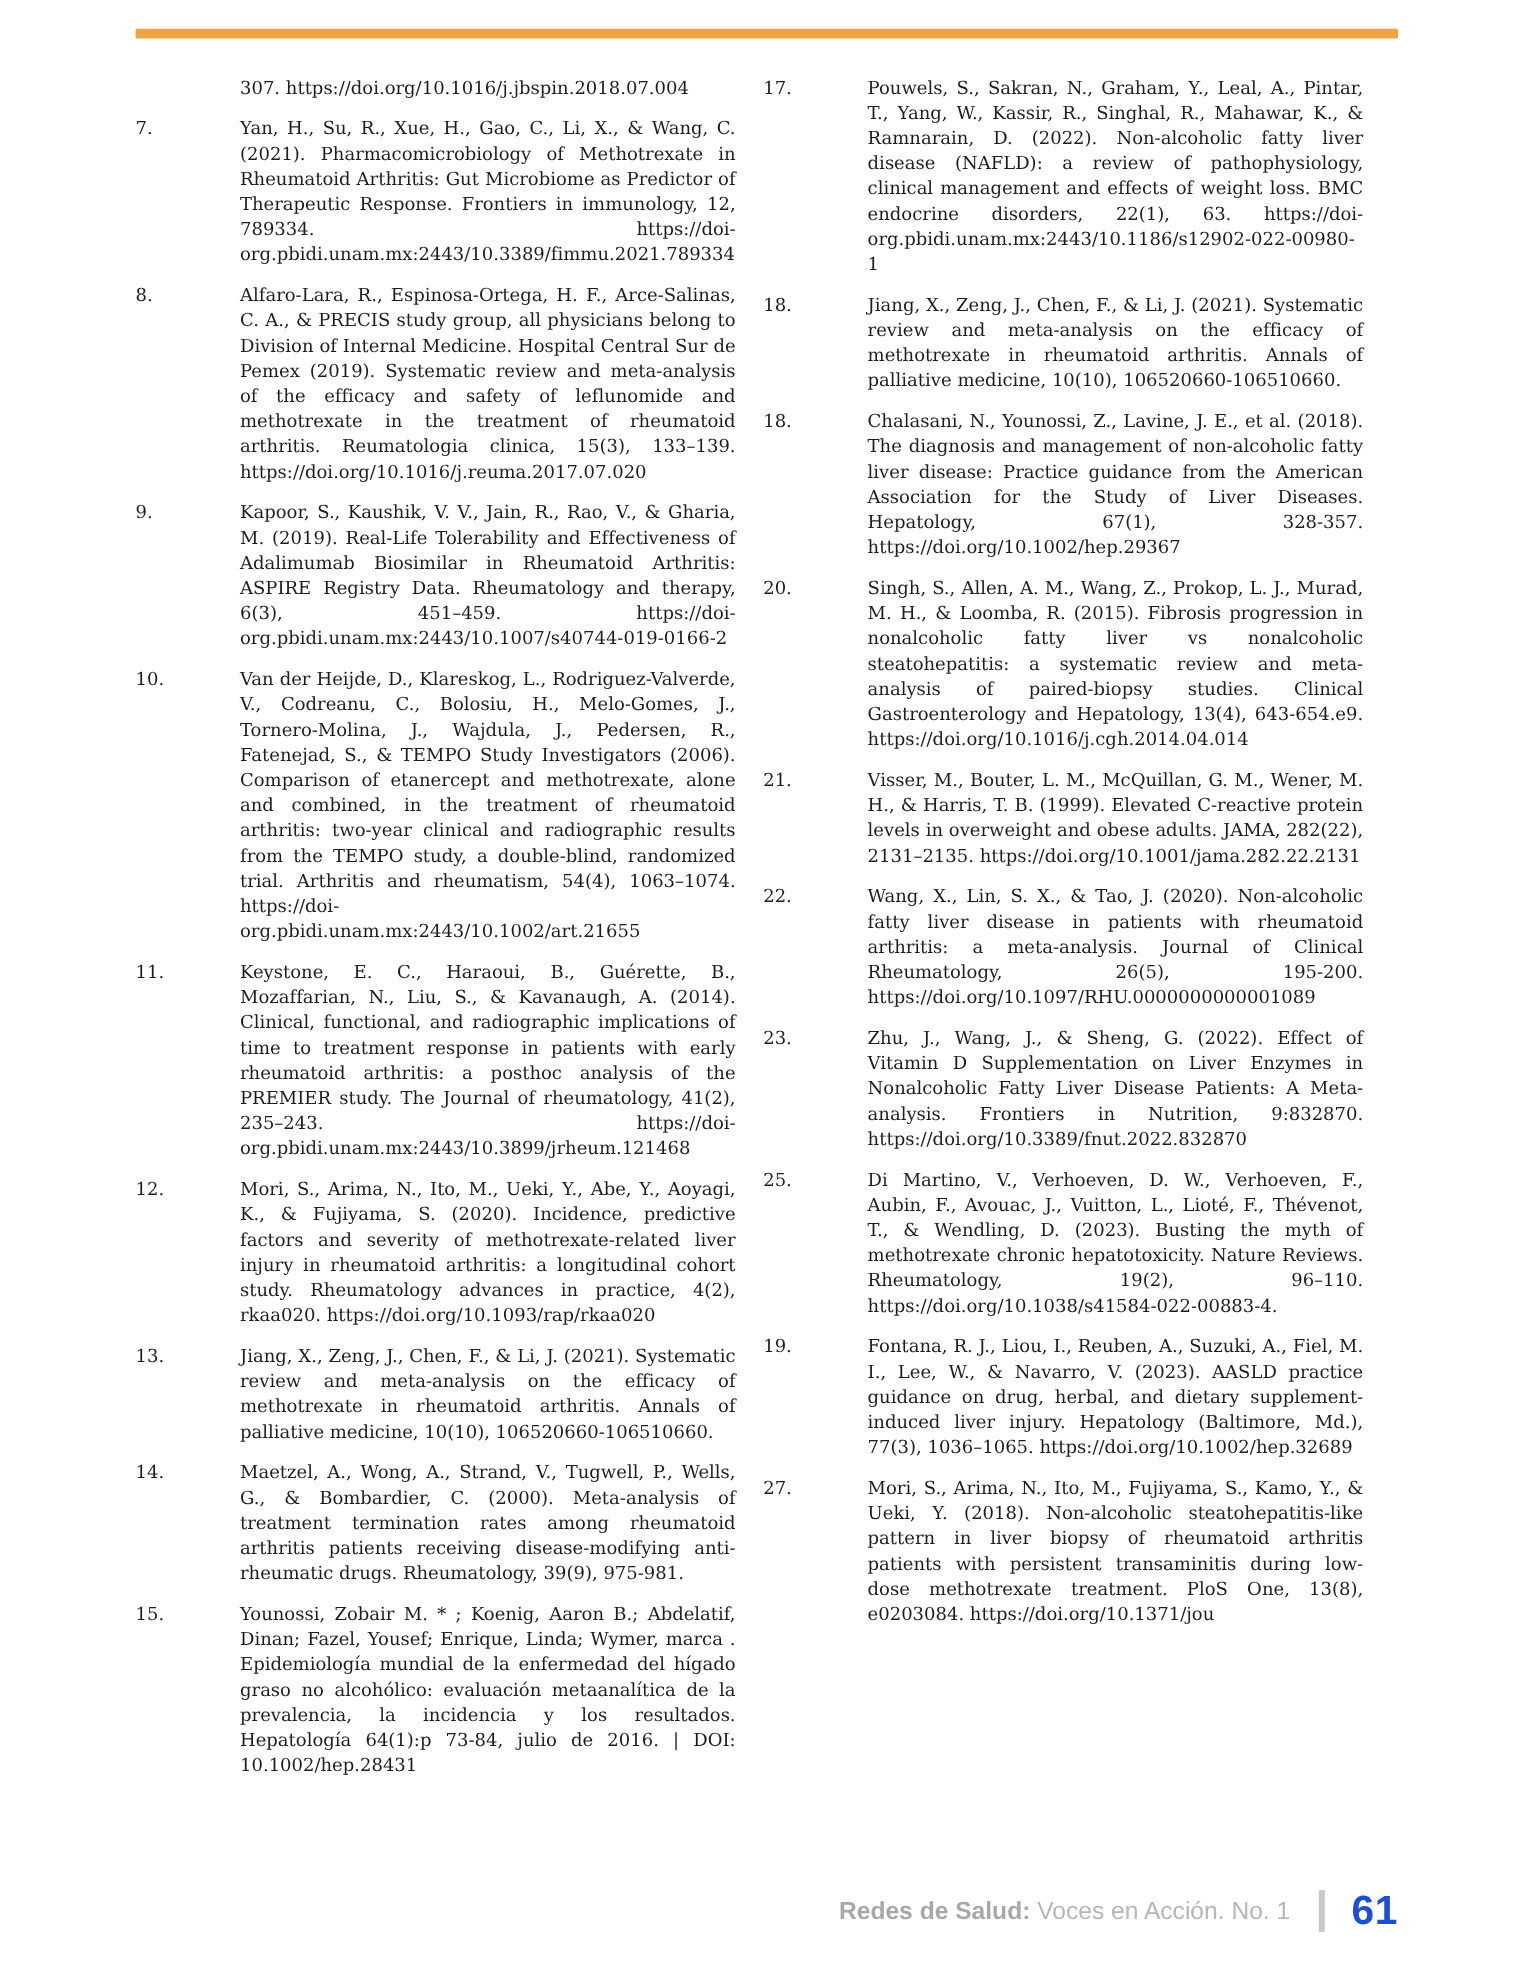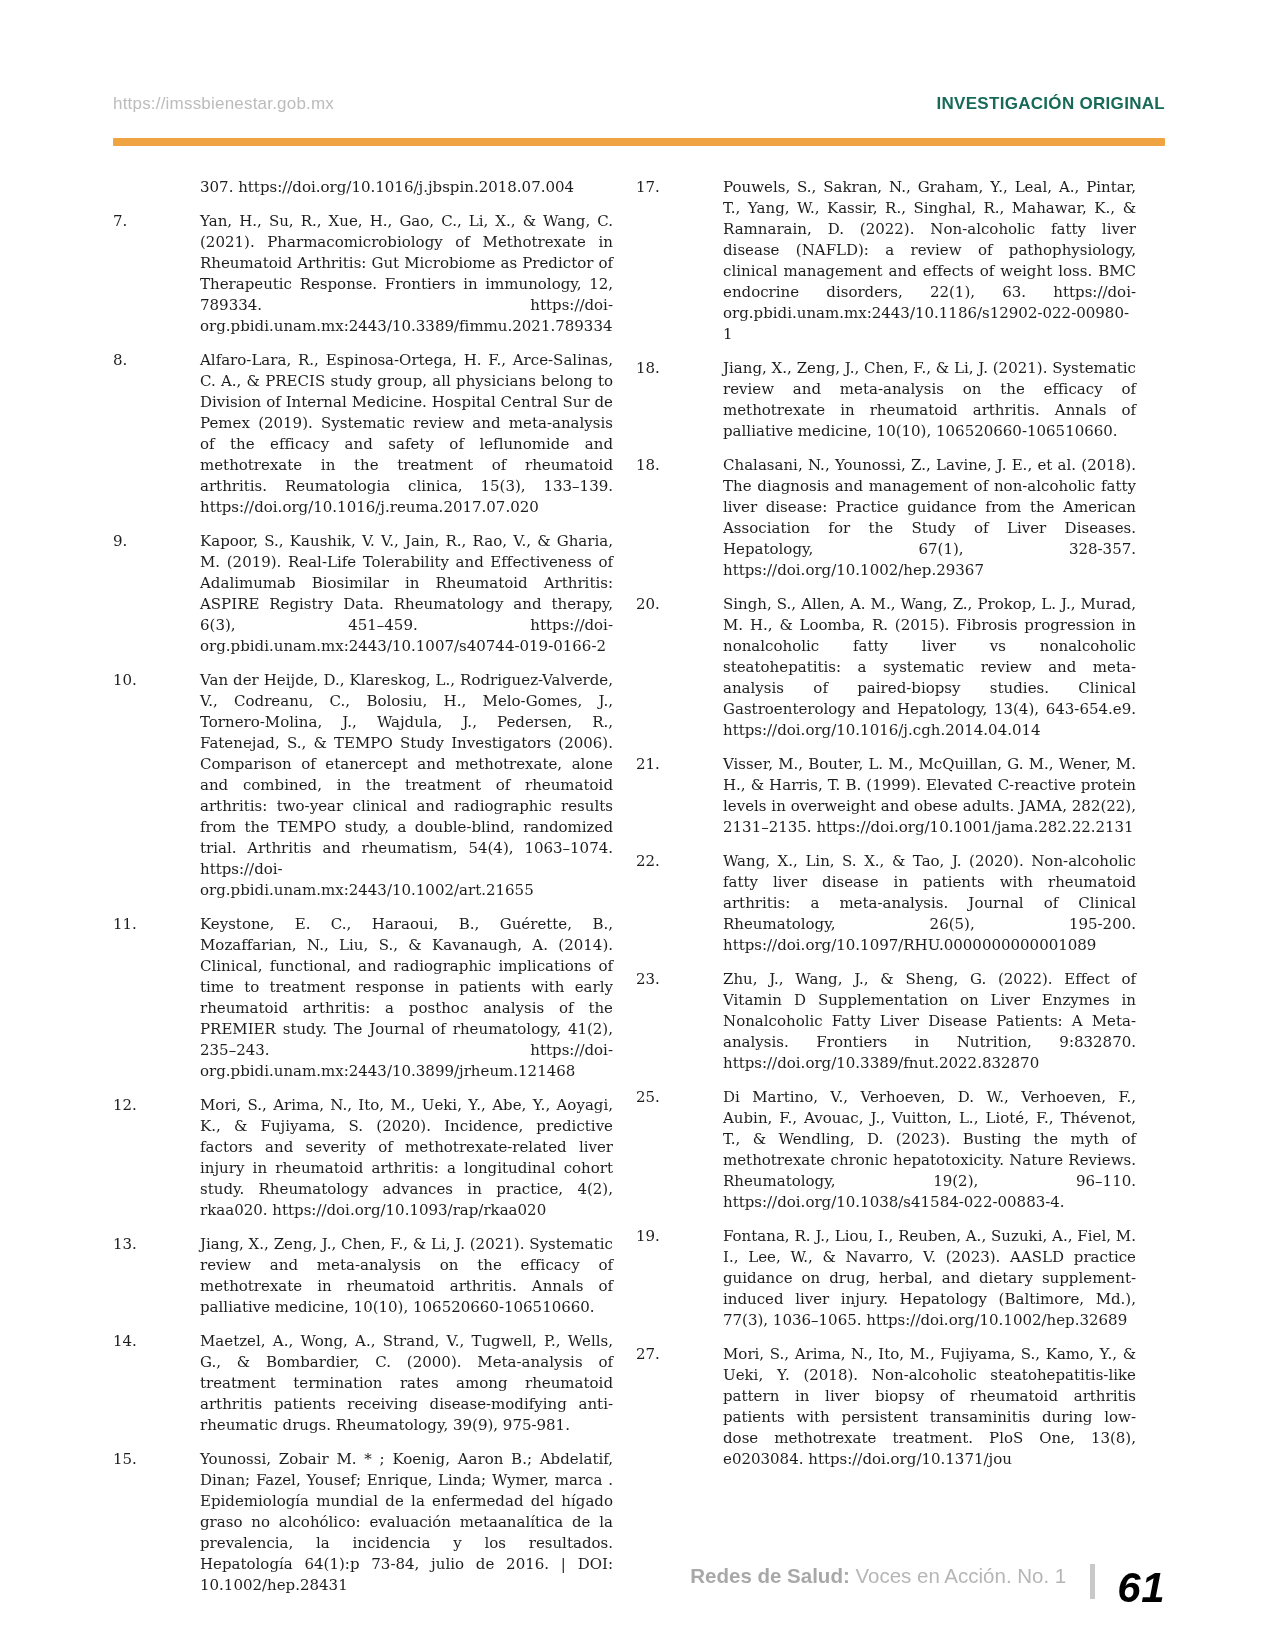--- a/index.html
+++ b/index.html
@@ -27,38 +27,34 @@
   .columns { display:flex; gap:23px; margin-top:31px; }
   .col { width:500px; font-size:15px; line-height:21px; text-align:justify; }
   .ref { display:flex; margin-bottom:13px;gap:48px; }
   .ref:last-child { margin-bottom:0; }
   .ref-num { flex:0 0 39px; text-align:left; }
   .ref-text { flex:1; overflow-wrap:break-word; word-break:break-word; hyphens:auto; }
 
   
   .footer {
     position:absolute; right:110px; bottom:38px;
-    display:flex; align-items:flex-start;
+    display:flex; align-items:center;
     font-family:"Liberation Sans", sans-serif;
     white-space:nowrap;
   }
   .footer-journal { font-size:20.5px; color:#b6b6b6; }
   .footer-journal .bold { font-weight:700; color:#a8a8a8; }
   .footer-sep { width:5px; height:35px; background:#c9c9c9; margin:0 22px 0 24px; }
-  .footer-page { font-size:42px; font-weight:700; color:#000000; letter-spacing:0.5px;font-style:italic; }
+  .footer-page { font-size:34px; font-weight:700; color:#1d4ed8; letter-spacing:0.5px; }
 </style>
 </head>
 <body>
 
 <div class="page">
 
-  <div class="header">
-    <span class="header-url">https://imssbienestar.gob.mx</span>
-    <span class="header-section">INVESTIGACIÓN ORIGINAL</span>
-  </div>
 
   <div class="rule"></div>
 
   <div class="columns">
 
     <div class="col">
 
         <div class="ref">
           <span class="ref-num"></span>
           <div class="ref-text">307. https://doi.org/10.1016/j.jbspin.2018.07.004</div>

